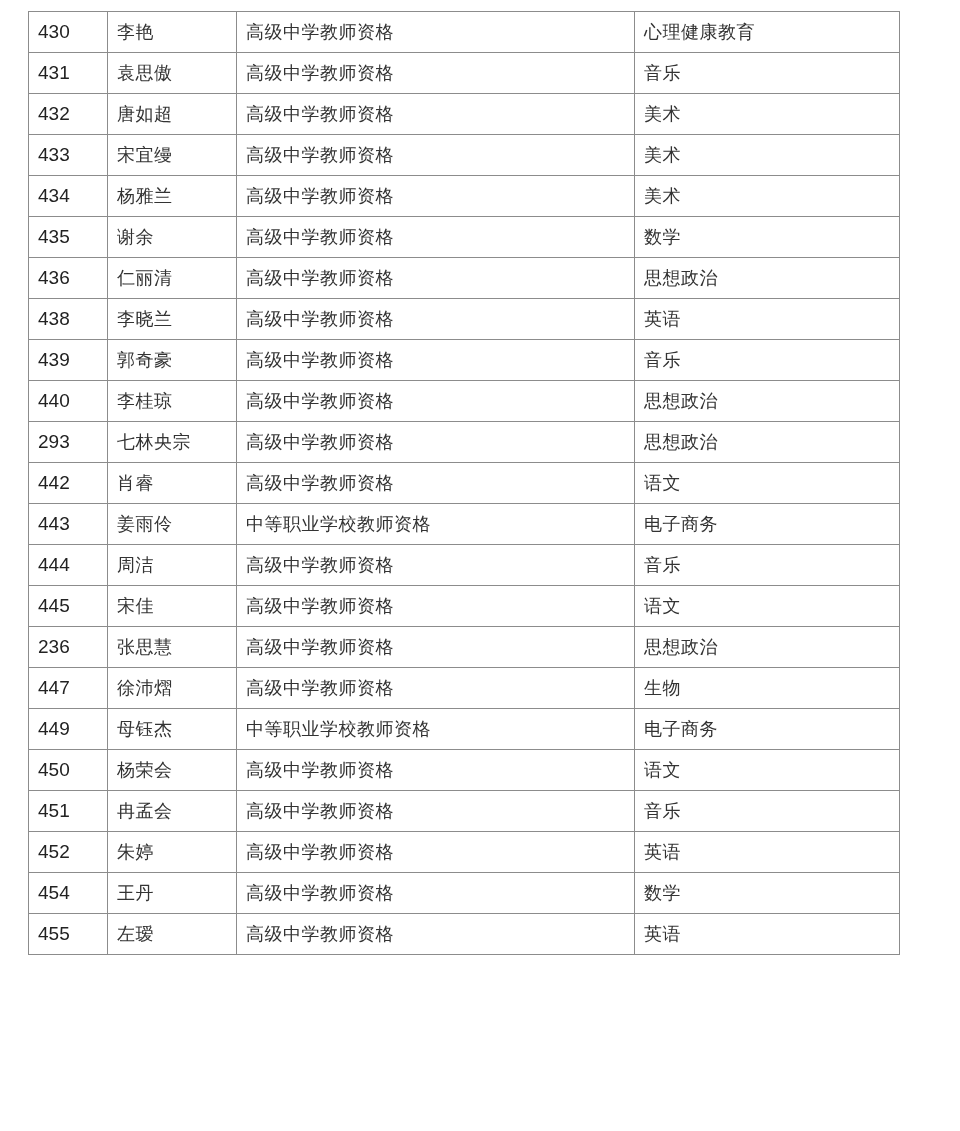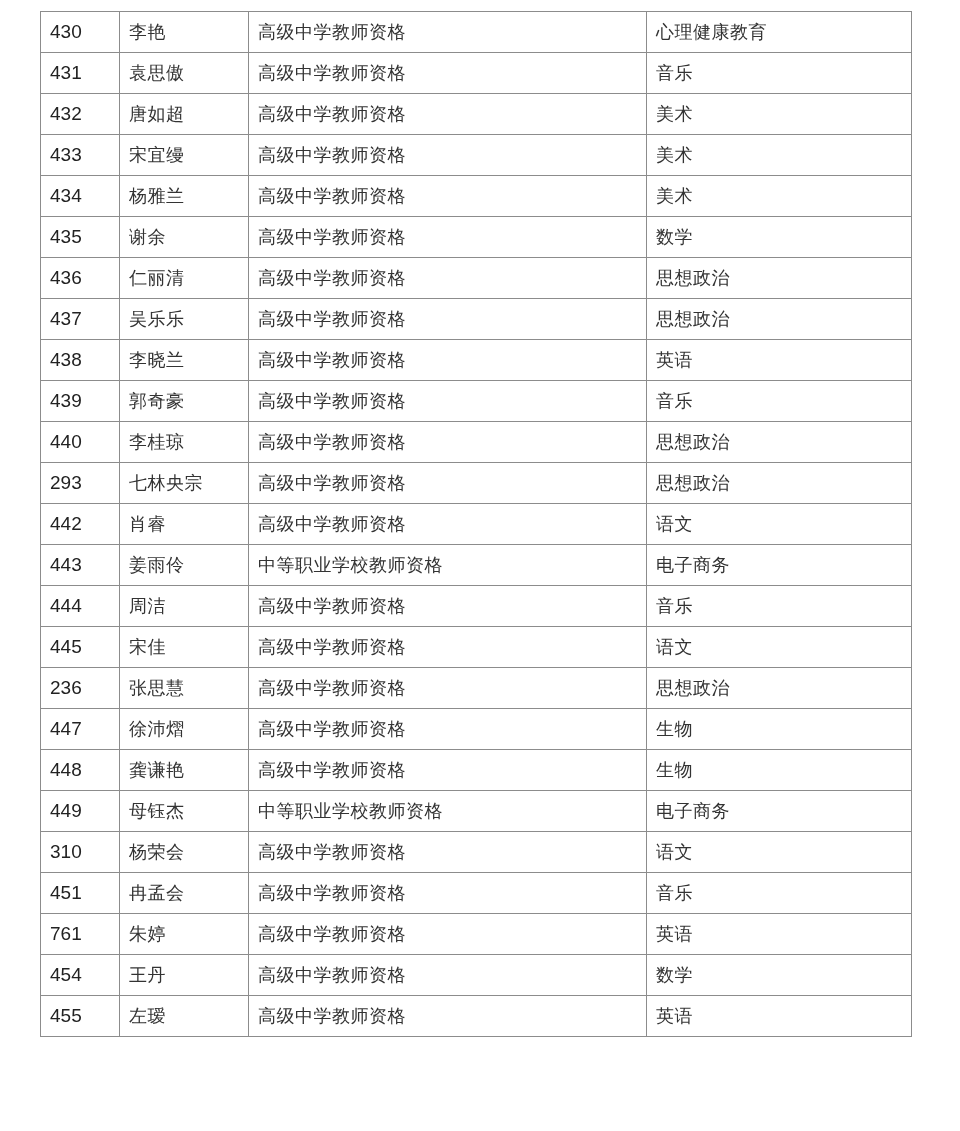--- a/index.html
+++ b/index.html
@@ -8,21 +8,21 @@
       background: #ffffff;
     }
     body {
       width: 960px;
       height: 1131px;
       position: relative;
       overflow: hidden;
     }
     .roster-table {
       position: absolute;
-      left: 40px;
+      left: 28px;
       top: 11px;
       width: 872px;
       border-collapse: collapse;
       table-layout: fixed;
       border: 1.5px solid #8c8c8c;
     }
     .roster-table td {
       border: 1.2px solid #8c8c8c;
       height: 40px;
       padding: 0 0 0 9px;
@@ -95,26 +95,20 @@
         <td class="cell-qual">高级中学教师资格</td>
         <td class="cell-subj">数学</td>
       </tr>
       <tr>
         <td class="cell-no">436</td>
         <td class="cell-name">仁丽清</td>
         <td class="cell-qual">高级中学教师资格</td>
         <td class="cell-subj">思想政治</td>
       </tr>
       <tr>
-        <td class="cell-no">437</td>
-        <td class="cell-name">吴乐乐</td>
-        <td class="cell-qual">高级中学教师资格</td>
-        <td class="cell-subj">思想政治</td>
-      </tr>
-      <tr>
         <td class="cell-no">438</td>
         <td class="cell-name">李晓兰</td>
         <td class="cell-qual">高级中学教师资格</td>
         <td class="cell-subj">英语</td>
       </tr>
       <tr>
         <td class="cell-no">439</td>
         <td class="cell-name">郭奇豪</td>
         <td class="cell-qual">高级中学教师资格</td>
         <td class="cell-subj">音乐</td>
@@ -161,45 +155,39 @@
         <td class="cell-qual">高级中学教师资格</td>
         <td class="cell-subj">思想政治</td>
       </tr>
       <tr>
         <td class="cell-no">447</td>
         <td class="cell-name">徐沛熠</td>
         <td class="cell-qual">高级中学教师资格</td>
         <td class="cell-subj">生物</td>
       </tr>
       <tr>
-        <td class="cell-no">448</td>
-        <td class="cell-name">龚谦艳</td>
-        <td class="cell-qual">高级中学教师资格</td>
-        <td class="cell-subj">生物</td>
-      </tr>
-      <tr>
         <td class="cell-no">449</td>
         <td class="cell-name">母钰杰</td>
         <td class="cell-qual">中等职业学校教师资格</td>
         <td class="cell-subj">电子商务</td>
       </tr>
       <tr>
-        <td class="cell-no">310</td>
+        <td class="cell-no">450</td>
         <td class="cell-name">杨荣会</td>
         <td class="cell-qual">高级中学教师资格</td>
         <td class="cell-subj">语文</td>
       </tr>
       <tr>
         <td class="cell-no">451</td>
         <td class="cell-name">冉孟会</td>
         <td class="cell-qual">高级中学教师资格</td>
         <td class="cell-subj">音乐</td>
       </tr>
       <tr>
-        <td class="cell-no">761</td>
+        <td class="cell-no">452</td>
         <td class="cell-name">朱婷</td>
         <td class="cell-qual">高级中学教师资格</td>
         <td class="cell-subj">英语</td>
       </tr>
       <tr>
         <td class="cell-no">454</td>
         <td class="cell-name">王丹</td>
         <td class="cell-qual">高级中学教师资格</td>
         <td class="cell-subj">数学</td>
       </tr>

